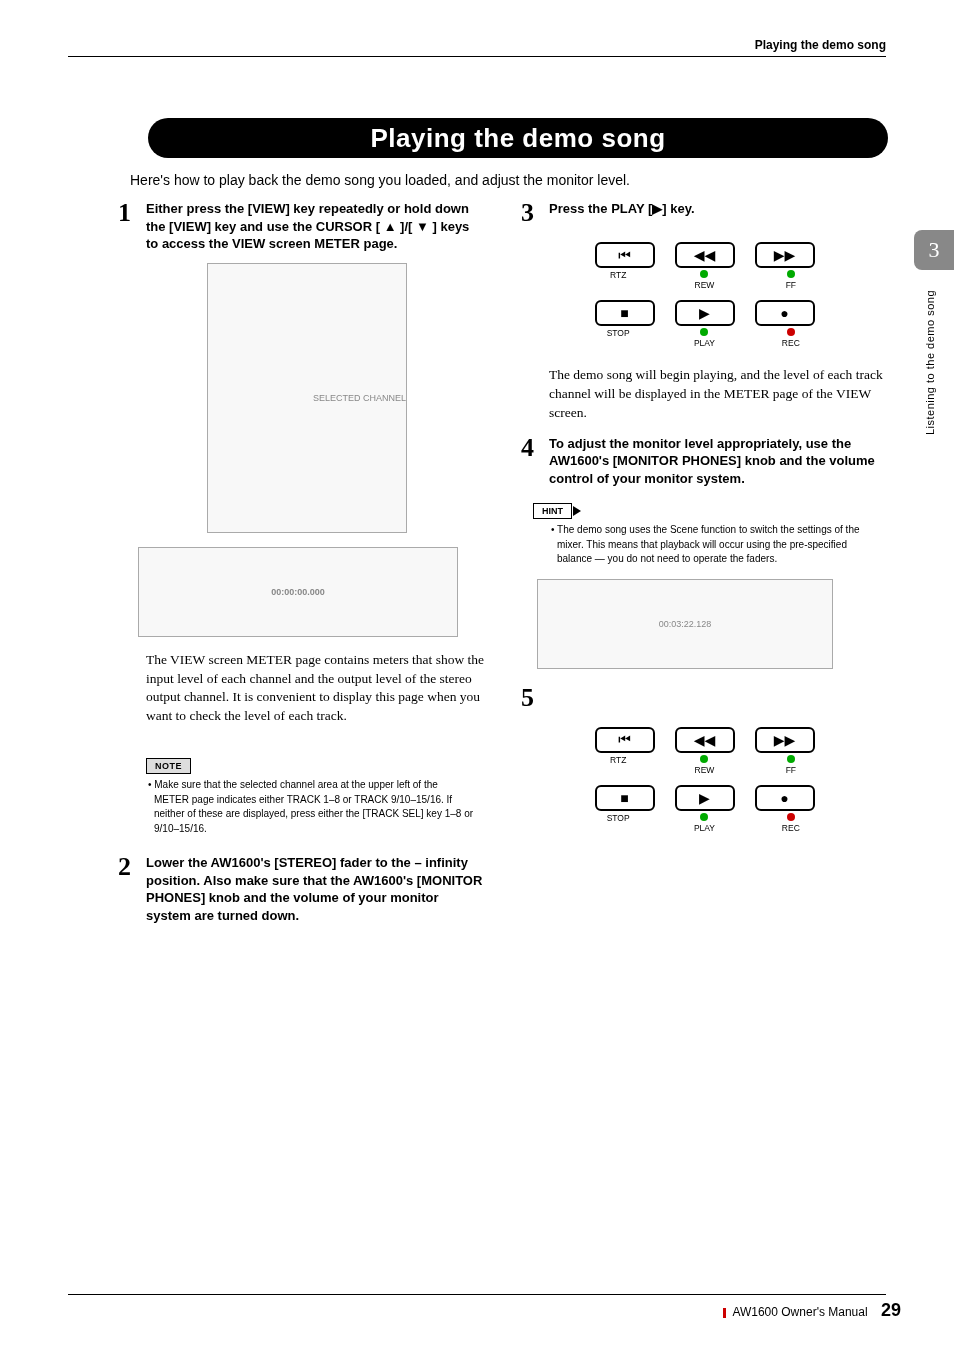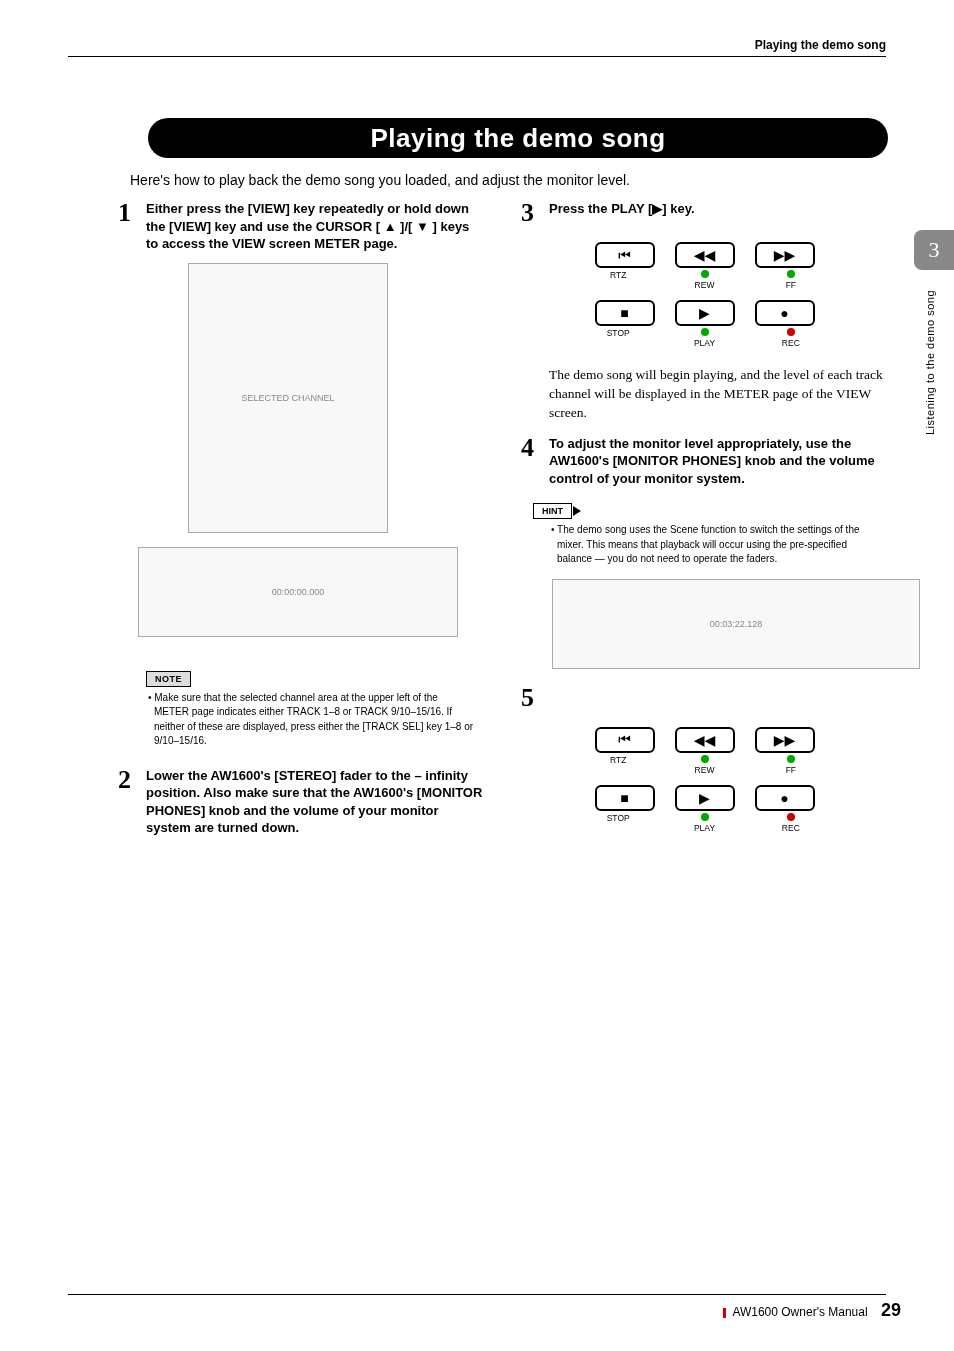--- a/index.html
+++ b/index.html
@@ -121,43 +121,43 @@
   .fig {
     border: 1px solid #aaa;
     background: #f8f8f8;
     margin: 10px auto 14px auto;
     display: flex;
     align-items: center;
     justify-content: center;
     font-size: 9px;
     color: #888;
   }
-  .fig-panel { width: 200px; height: 270px; margin-left: 70px; }
-  .fig-lcd1  { width: 320px; height: 90px; margin-left: 20px; }
-  .fig-lcd2  { width: 368px; height: 90px; margin-left: 31px; }
+  .fig-panel { width: 200px; height: 270px; margin-left: 89px; justify-content: flex-end; }
+  .fig-lcd1  { width: 320px; height: 90px; margin-left: 20px; font-weight: bold; }
+  .fig-lcd2  { width: 296px; height: 90px; margin-left: 16px; }
   .transport {
     margin: 16px auto 18px auto;
     width: 220px;
   }
   .transport-row {
     display: flex;
     justify-content: space-between;
     margin-bottom: 2px;
   }
   .t-btn {
     width: 60px; height: 26px;
     border: 2px solid #000;
     border-radius: 6px;
     display: flex; align-items: center; justify-content: center;
     font-size: 14px;
     background: #fff;
   }
   .t-lbl-row {
     display: flex;
-    justify-content: flex-end;
+    justify-content: center;
     font-size: 8.5px;
     text-align: center;
     margin-bottom: 10px;
     gap: 39px;
   }
   .t-lbl { width: 60px; text-align: center; }
   .led-g { width:8px; height:8px; border-radius:50%; background:#0a0; margin:0 auto 2px; }
   .led-r { width:8px; height:8px; border-radius:50%; background:#c00; margin:0 auto 2px; }
   .side-tab {
     position: absolute;
@@ -222,20 +222,21 @@
     </div>
 
     <div class="fig fig-panel">
       <span>SELECTED CHANNEL</span>
     </div>
 
     <div class="fig fig-lcd1">
       <span>00:00:00.000</span>
     </div>
 
+    <div class="body-text">The VIEW screen METER page contains meters that show the input level of each channel and the output level of the stereo output channel. It is convenient to display this page when you want to check the level of each track.</div>
 
     <div class="callout-label">NOTE</div>
     <div class="note-text">• Make sure that the selected channel area at the upper left of the METER page indicates either TRACK 1–8 or TRACK 9/10–15/16. If neither of these are displayed, press either the [TRACK SEL] key 1–8 or 9/10–15/16.</div>
 
     <div class="step" style="margin-top:18px">
       <div class="step-num">2</div>
       <div class="step-head">Lower the AW1600's [STEREO] fader to the – infinity position. Also make sure that the AW1600's [MONITOR PHONES] knob and the volume of your monitor system are turned down.</div>
     </div>
 
   </div>

